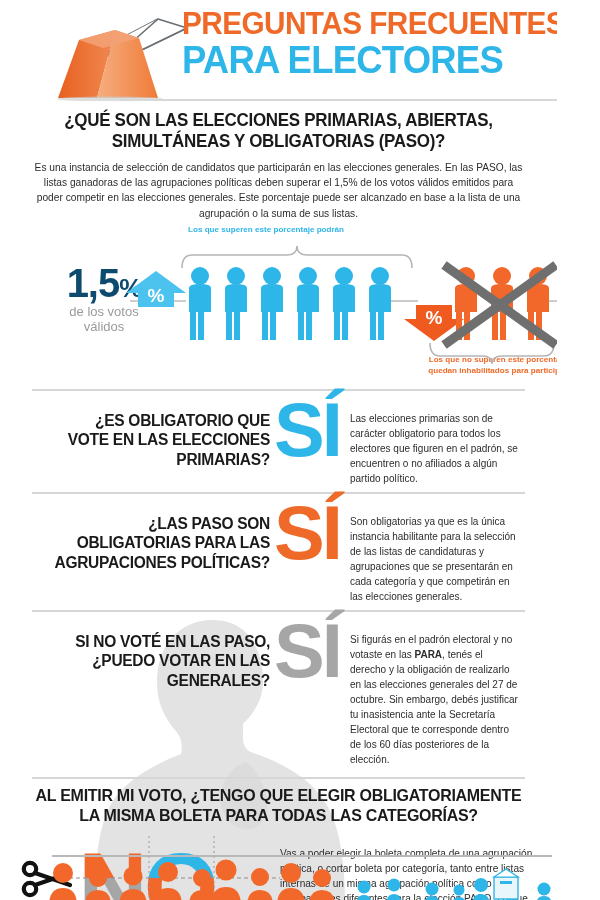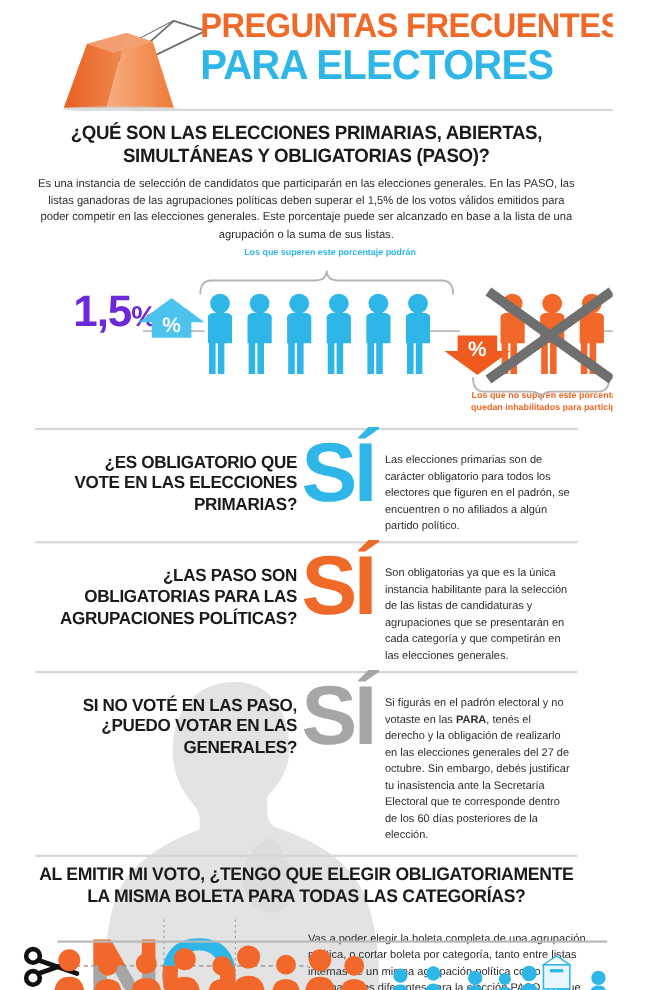--- a/index.html
+++ b/index.html
@@ -115,21 +115,21 @@
     z-index: 2;
     width: 600px;
     height: 160px;
     margin-top: 2px;
   }
   .cap-blue {
     position: absolute;
     left: 188px;
     top: 2px;
     width: 224px;
-    text-align: center;
+    text-align: left;
     font-size: 8.1px;
     font-weight: bold;
     color: #2fb6e9;
     line-height: 1.3;
   }
   .cap-orange {
     position: absolute;
     left: 398px;
     top: 132px;
     width: 200px;
@@ -142,21 +142,21 @@
   .pct-big {
     position: absolute;
     left: 44px;
     top: 42px;
     width: 120px;
     text-align: center;
   }
   .pct-num {
     font-size: 40px;
     font-weight: bold;
-    color: #6d28d9;
+    color: #0c4a6e;
     line-height: 0.92;
     letter-spacing: -1px;
   }
   .pct-num .small { font-size: 26px; }
   .pct-sub {
     font-size: 13px;
     color: #9a9a9a;
     line-height: 1.12;
     margin-top: 3px;
   }
@@ -333,20 +333,24 @@
       <div>Los que superen este porcentaje podrán</div>
     </div>
 
     <div class="cap-orange">
       <div>Los que no superen este porcentaje</div>
       <div>quedan inhabilitados para participar</div>
     </div>
 
     <div class="pct-big">
       <div class="pct-num"><span>1,5</span><span class="small">%</span></div>
+      <div class="pct-sub">
+        <div>de los votos</div>
+        <div>válidos</div>
+      </div>
     </div>
 
     <svg style="position:absolute;left:0;top:0;width:600px;height:160px;" viewBox="0 0 600 160" aria-hidden="true">
 
       <line x1="130" y1="78" x2="186" y2="78" stroke="#bdbdbd" stroke-width="1.6"></line>
       <line x1="388" y1="78" x2="418" y2="78" stroke="#bdbdbd" stroke-width="1.6"></line>
       <line x1="548" y1="78" x2="592" y2="78" stroke="#bdbdbd" stroke-width="1.6"></line>
 
       <path d="M182 45 q0 -13 10 -13 h95 q10 0 10 -9 q0 9 10 9 h95 q10 0 10 13" fill="none" stroke="#b5b5b5" stroke-width="1.6"></path>
 

